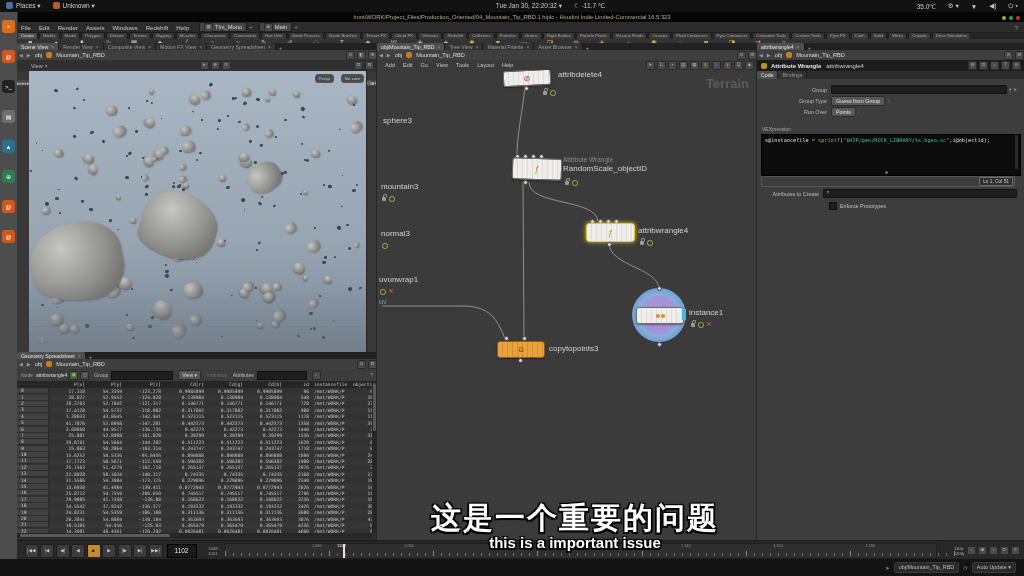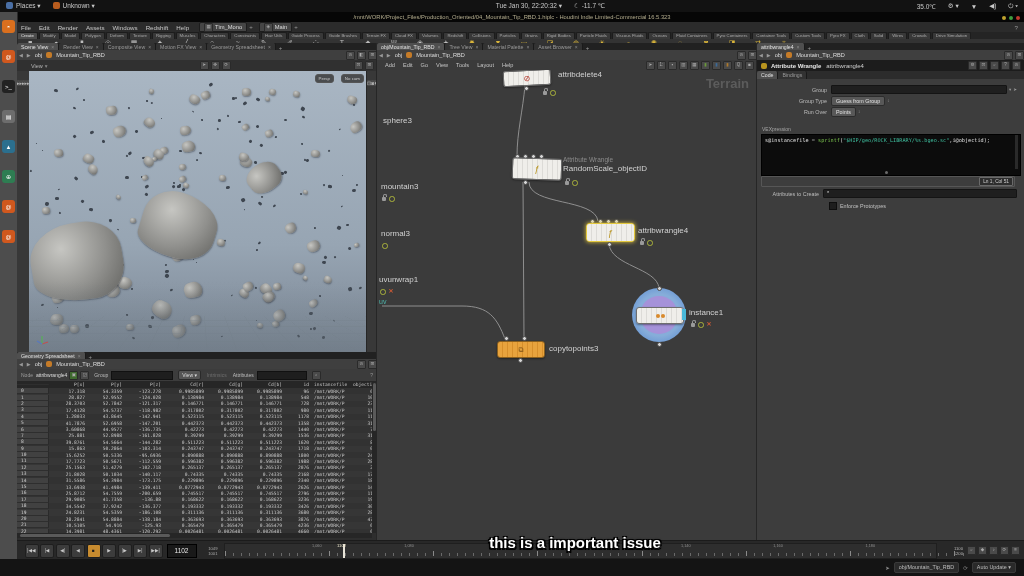--- a/index.html
+++ b/index.html
@@ -1292,15 +1292,16 @@
   <div class="abs" id="status-bar">
     <span id="waffle"></span>
     <span style="margin-left:auto;display:flex;align-items:center;margin-right:8px">
       <span style="color:#8a8a8a">➤</span>
       <span class="sb-box">obj/Mountain_Tip_RBD</span>
       <span style="margin-left:4px;color:#8a8a8a">⟳</span>
       <span class="sb-box"><span>Auto Update</span> ▾</span>
     </span>
   </div>
 
+  <div class="sub" id="sub-zh">这是一个重要的问题</div>
   <div class="sub" id="sub-en">this is a important issue</div>
 
 </div>
 
 </body></html>

